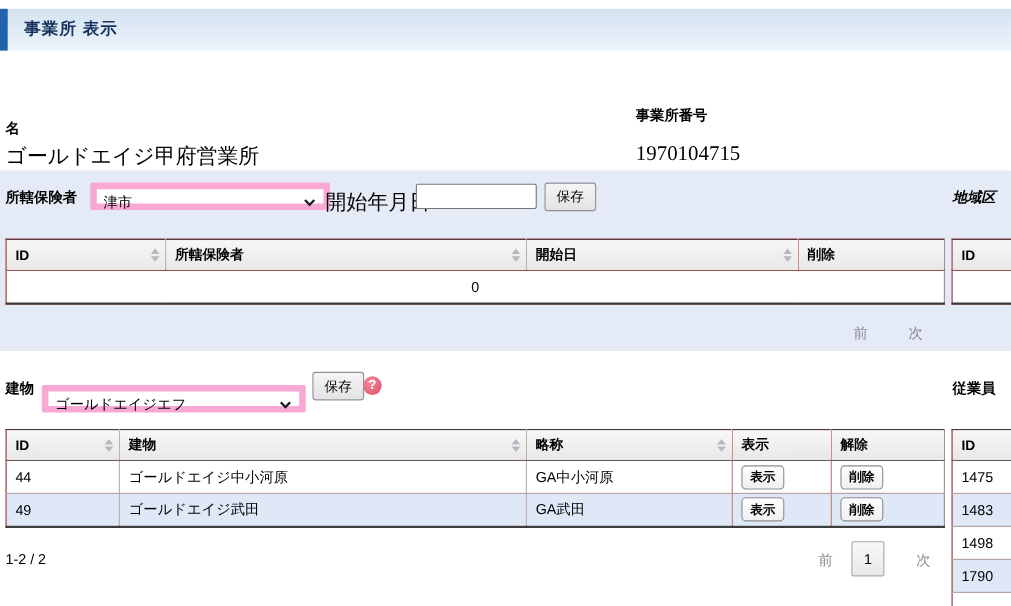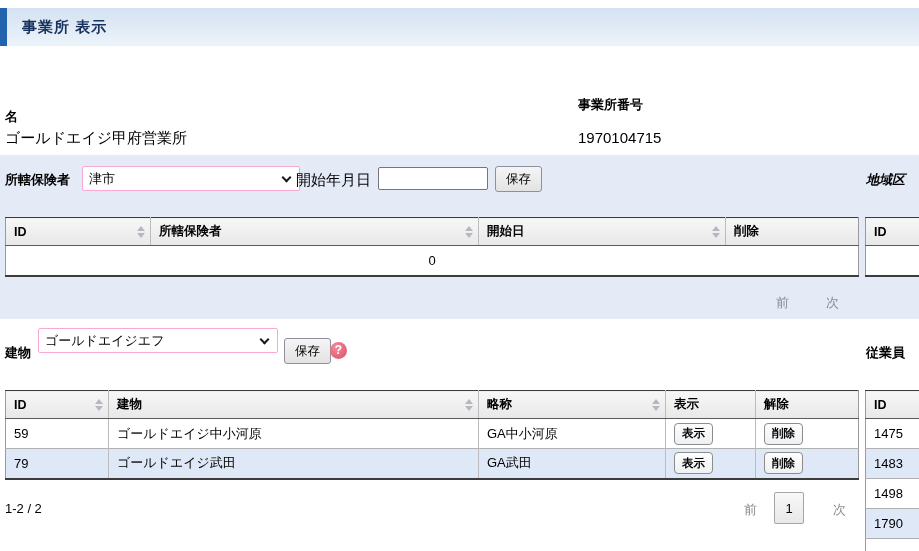--- a/index.html
+++ b/index.html
@@ -8,27 +8,27 @@
   .page { position:relative; width:919px; height:551px; overflow:hidden; background:#fff; }
 
   
   .titlebar { position:absolute; top:8px; left:0; width:919px; height:38px;
     background:linear-gradient(180deg,#d4e2f1 0%,#eaf2fa 90%); }
   .titlebar .accent { position:absolute; left:0; top:0; width:7px; height:38px; background:#2263ad; }
   .titlebar .ttl { position:absolute; left:22px; top:0; line-height:38px; font-size:15px; font-weight:bold; color:#16325c; letter-spacing:1px; }
 
   
   .lbl { position:absolute; font-weight:bold; font-size:13px; white-space:nowrap; }
-  .val { position:absolute; font-size:15px; white-space:nowrap; }
+  .val { position:absolute; font-size:19px; white-space:nowrap; }
 
   
   .bluepanel { position:absolute; left:0; top:155px; width:919px; height:164px; background:#e4eaf6; }
 
   
-  .selbox { position:absolute; height:25px; background:#fff; border:1px solid #f9a8d4; border-radius:2px; }
+  .selbox { position:absolute; height:25px; background:#fff; border:6px solid #f9a8d4; border-radius:2px; }
   .selbox .seltext { position:absolute; left:6px; top:3px; font-size:13px; white-space:nowrap; }
   .chev { position:absolute; right:9px; top:7px; width:7px; height:7px; border-right:2px solid #1a1a1a; border-bottom:2px solid #1a1a1a; transform:rotate(45deg); }
   .txtinput { position:absolute; height:23px; background:#fff; border:1px solid #767676; border-radius:2px; font-family:inherit; font-size:13px; padding:0 5px; }
   .btn { position:absolute; height:26px; padding:0 10px; font-family:inherit; font-size:12.5px; color:#000;
     border:1px solid #8f8f9d; border-radius:3px; background:linear-gradient(180deg,#f5f5f5,#e3e3e3); cursor:pointer; }
   .helpicon { position:absolute; width:17px; height:17px; border-radius:50%;
     background:radial-gradient(circle at 35% 30%,#f2899a,#e04f66); color:#fff; font-weight:bold;
     font-size:12px; text-align:center; line-height:17px; cursor:pointer; }
 
   
@@ -63,21 +63,21 @@
 <div class="page">
 
   <div class="titlebar">
     <div class="accent"></div>
     <div class="ttl">事業所 表示</div>
   </div>
 
   <div class="lbl" style="left:5px; top:108px;">名</div>
   <div class="val" style="left:5px; top:129px;">ゴールドエイジ甲府営業所</div>
   <div class="lbl" style="left:578px; top:96px;">事業所番号</div>
-  <div class="val" style="left:578px; top:129px;">1970104715</div>
+  <div class="val" style="left:578px; top:129px;font-family:Liberation Serif, serif;">1970104715</div>
 
   <div class="bluepanel"></div>
 
   <div class="lbl" style="left:5px; top:171px;">所轄保険者</div>
   <div class="selbox" style="left:82px; top:166px; width:218px;">
     <span class="seltext">津市</span>
     <span class="chev"></span>
   </div>
   <div class="val" style="left:296px; top:171px;">開始年月日</div>
   <input class="txtinput" style="left: 378px; top: 167px; width: 110px;" value="">
@@ -131,21 +131,21 @@
       </tr>
     </thead>
     <tbody>
       <tr>
           <td class="emptyrow">&nbsp;</td>
         </tr>
     </tbody>
   </table>
 
   <div class="lbl" style="left:5px; top:344px;">建物</div>
-  <div class="selbox" style="left:38px; top:328px; width:240px;padding-left:26px;">
+  <div class="selbox" style="left:38px; top:350px; width:240px;padding-left:26px;">
     <span class="seltext">ゴールドエイジエフ</span>
     <span class="chev"></span>
   </div>
   <button class="btn" style="left:284px; top:338px;">保存</button>
   <div class="helpicon" style="left:330px; top:342px;">?</div>
   <div class="lbl" style="left:866px; top:344px;">従業員</div>
 
   <table class="tbl" style="left:5px; top:390px; width:853px;">
     <colgroup>
         <col style="width:103px">
@@ -170,28 +170,28 @@
           <span class="sort">
               <i class="up"></i>
               <i class="dn"></i>
             </span></th>
         <th><span>表示</span></th>
         <th><span>解除</span></th>
       </tr>
     </thead>
     <tbody>
       <tr>
-        <td>59</td>
+        <td>44</td>
         <td>ゴールドエイジ中小河原</td>
         <td>GA中小河原</td>
         <td><button class="minibtn">表示</button></td>
         <td><button class="minibtn">削除</button></td>
       </tr>
       <tr class="altrow">
-        <td>79</td>
+        <td>49</td>
         <td>ゴールドエイジ武田</td>
         <td>GA武田</td>
         <td><button class="minibtn">表示</button></td>
         <td><button class="minibtn">削除</button></td>
       </tr>
     </tbody>
   </table>
 
   <div class="pagecount" style="left:5px; top:501px;">1-2 / 2</div>
   <div class="pagertext" style="left:744px; top:501px;">前</div>

